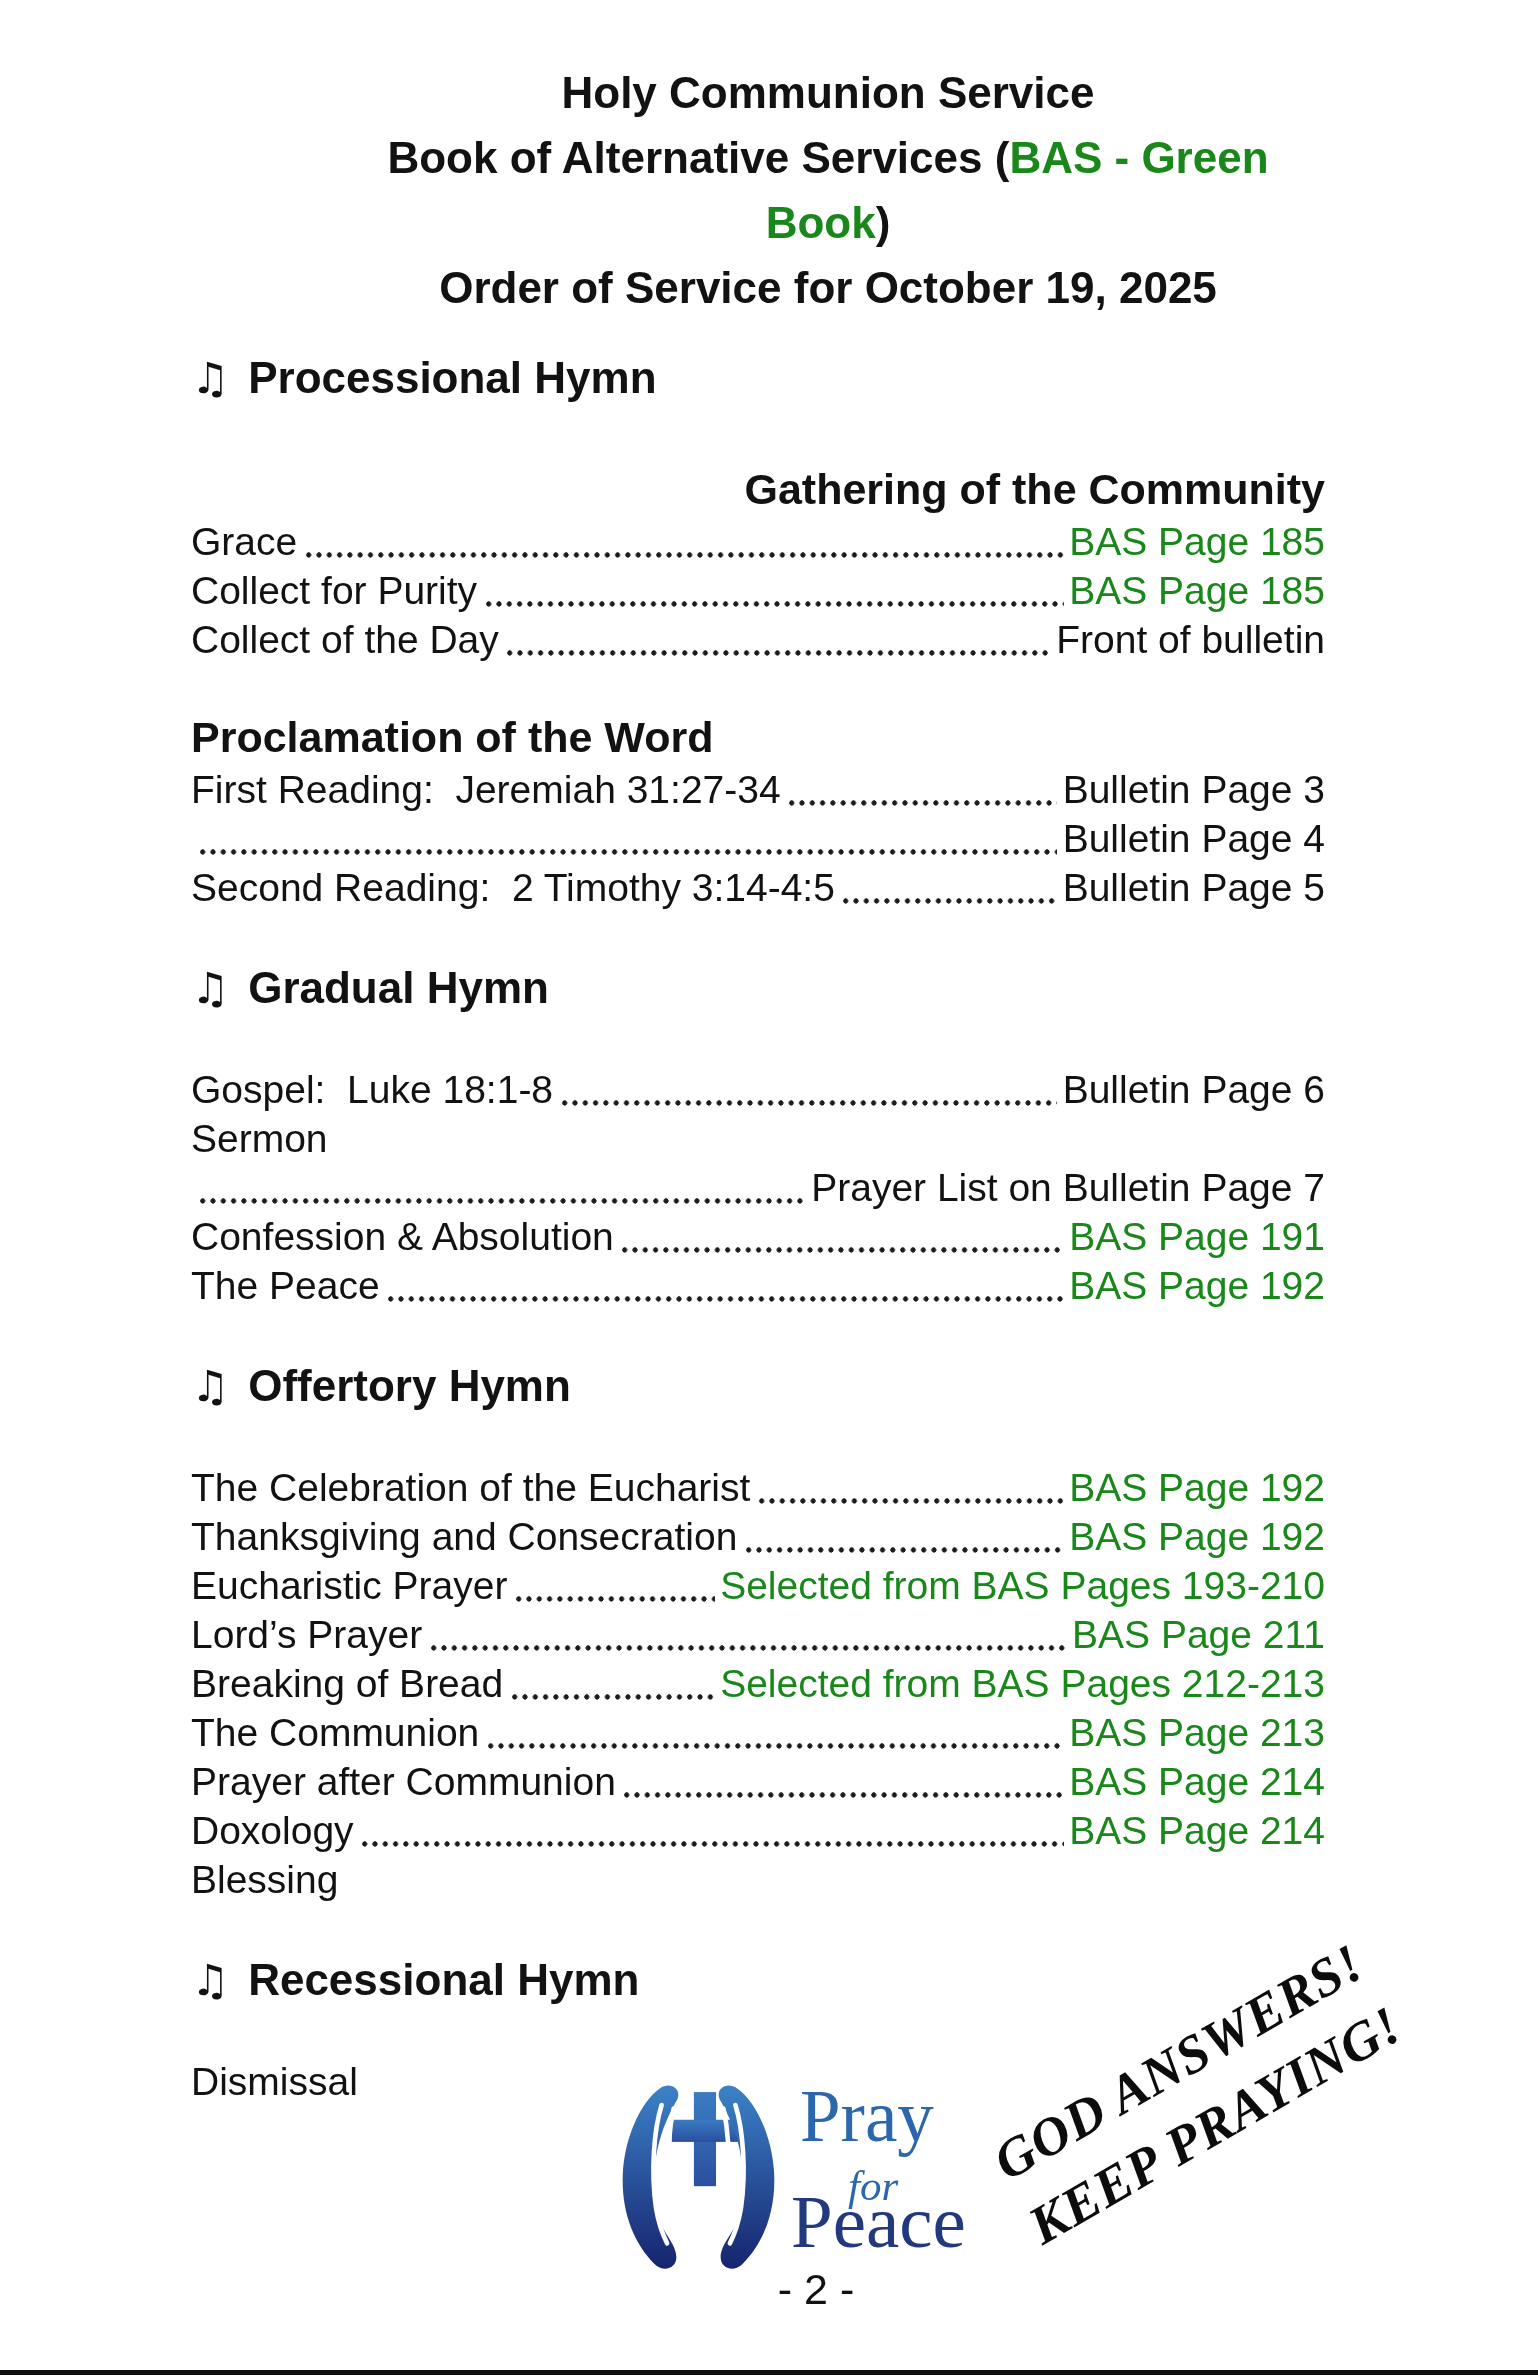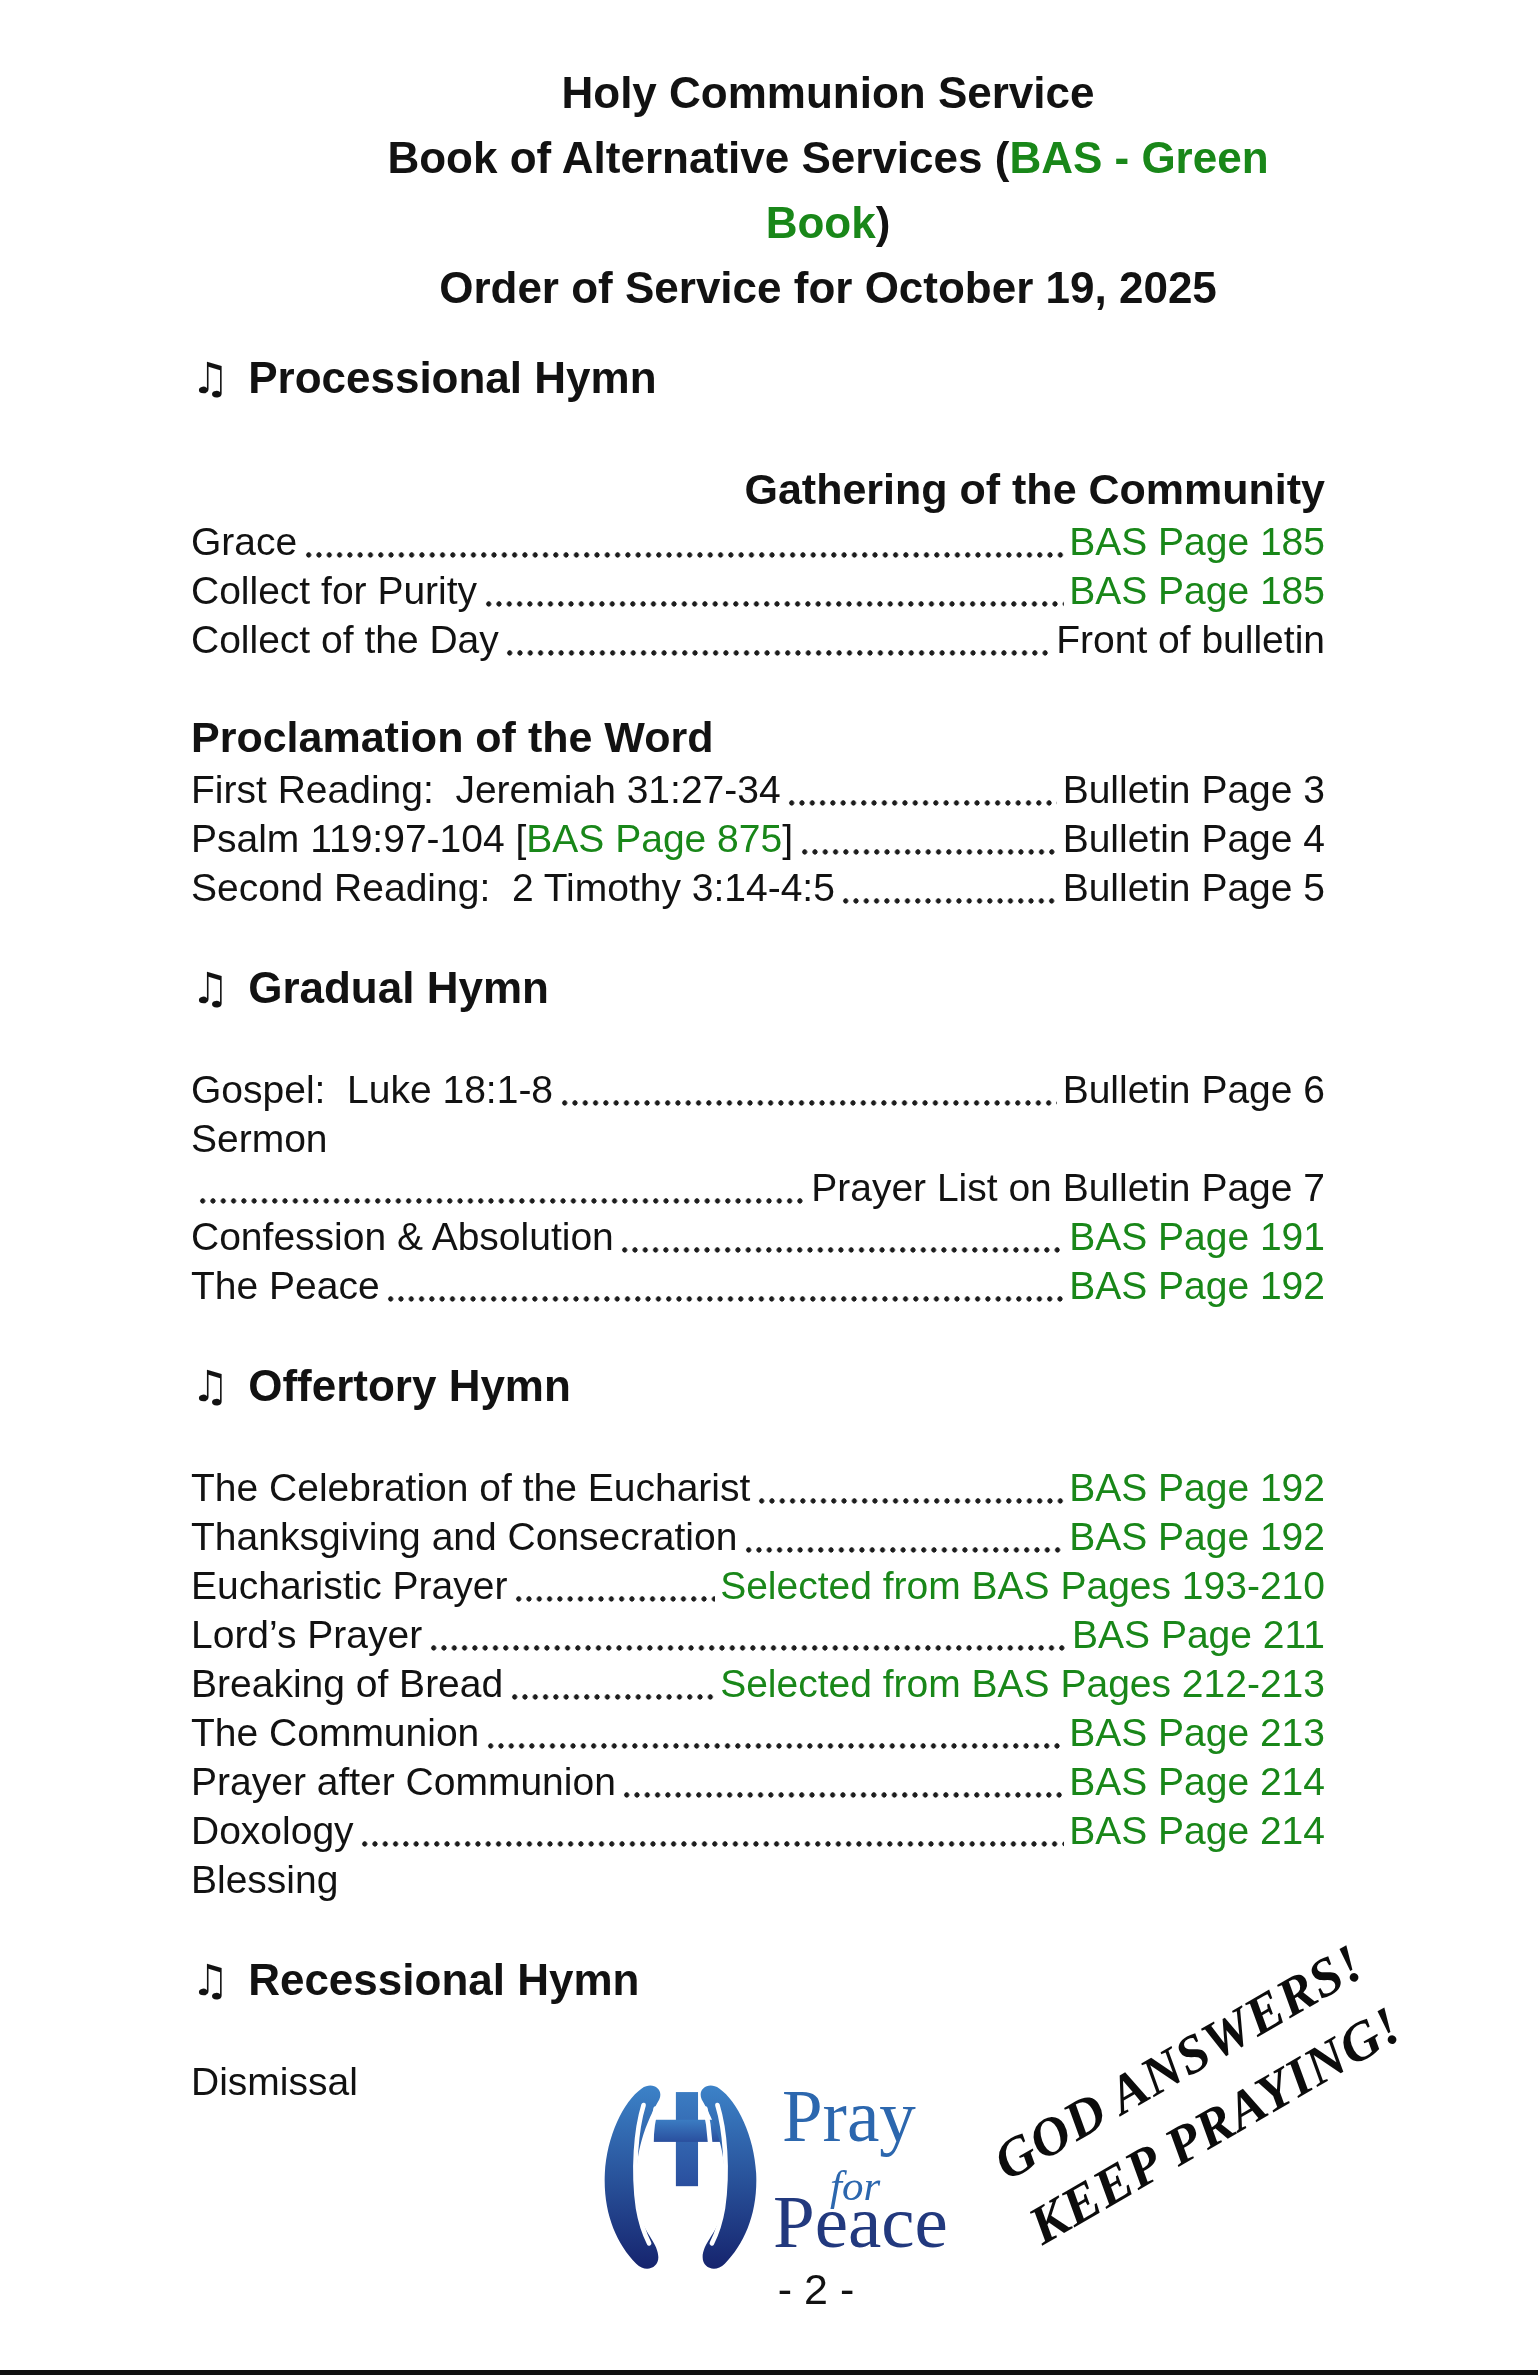--- a/index.html
+++ b/index.html
@@ -23,21 +23,21 @@
   .hymn-heading + .section-heading{margin-top:55px;text-align:right;}
   
   .row{display:flex;align-items:baseline;font-size:39px;line-height:49px;}
   .row .label{white-space:pre-wrap;}
   .ref{white-space:nowrap;}
   .dots{flex:1;height:7.5px;align-self:flex-end;margin:0 5.6px 7.5px 7.5px;
     background-image:radial-gradient(circle at 3.7px 3.7px,#1c1c1c 2.2px,transparent 2.8px);
     background-size:10.3px 7.5px;background-repeat:repeat-x;background-position:left bottom;}
   .spacer{height:49px;}
   
-  .logo{position:absolute;left:588px;top:2075px;width:410px;height:200px;}
+  .logo{position:absolute;left:606px;top:2075px;width:410px;height:200px;}
   .logo svg{position:absolute;left:0;top:5.6px;}
   .logo-pray{position:absolute;left:194px;top:0px;
     font-family:"Liberation Serif",serif;font-size:73px;color:var(--logo-blue,#2c67ae);}
   .logo-for{position:absolute;left:242px;top:86px;
     font-family:"Liberation Serif",serif;font-style:italic;font-size:43px;color:var(--logo-blue,#2c67ae);}
   .logo-peace{position:absolute;left:185px;top:104px;
     font-family:"Liberation Serif",serif;font-size:75px;color:var(--logo-navy,#22397e);}
   .stamp{position:absolute;left:943px;top:2021px;width:508px;
     transform:rotate(-30deg);
     font-family:"Liberation Serif",serif;font-weight:bold;font-style:italic;
@@ -76,21 +76,20 @@
         <span class="dots"></span>
         <span class="ref">Front of bulletin</span>
       </div>
       <div class="section-heading">Proclamation of the Word</div>
       <div class="row">
         <span class="label"><span>First Reading:&nbsp; Jeremiah 31:27-34</span></span>
         <span class="dots"></span>
         <span class="ref">Bulletin Page 3</span>
       </div>
       <div class="row">
-        <span class="label"><span>Psalm 119:97-104 [</span><span class="green">BAS Page 875</span><span>]</span></span>
         <span class="dots"></span>
         <span class="ref">Bulletin Page 4</span>
       </div>
       <div class="row">
         <span class="label"><span>Second Reading:&nbsp; 2 Timothy 3:14-4:5</span></span>
         <span class="dots"></span>
         <span class="ref">Bulletin Page 5</span>
       </div>
       <div class="hymn-heading">
         <span class="note">♫</span>

